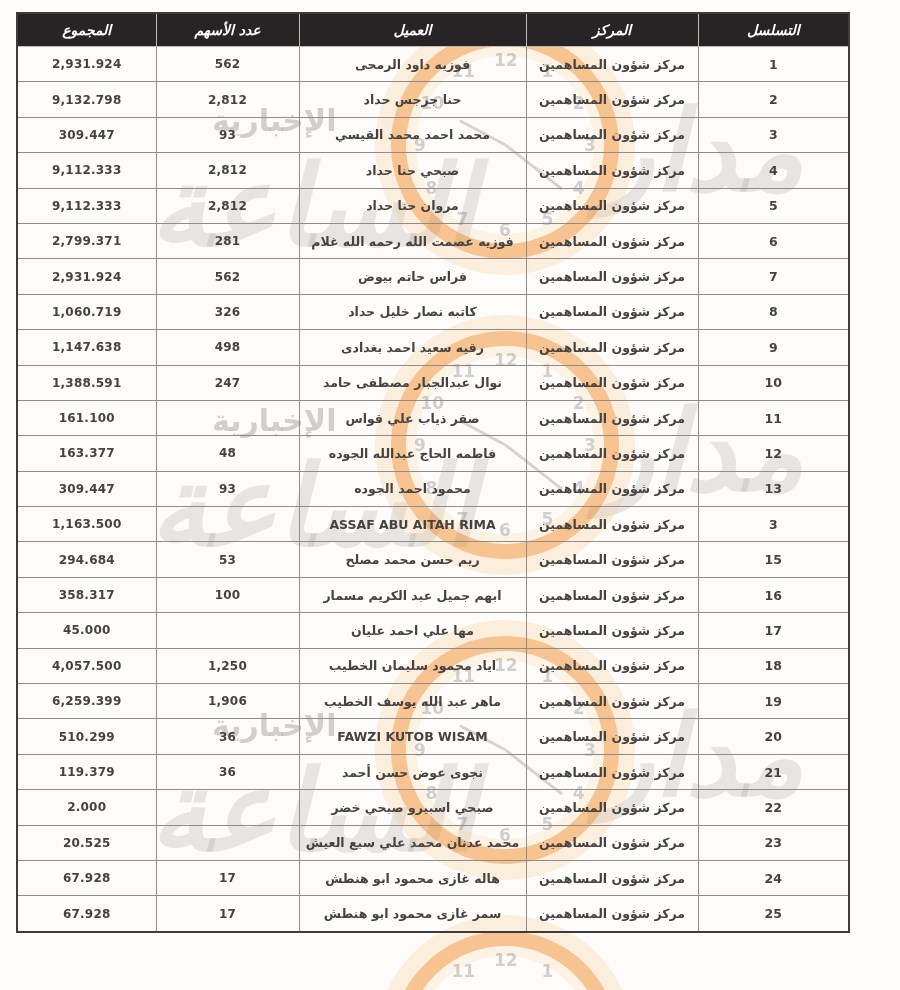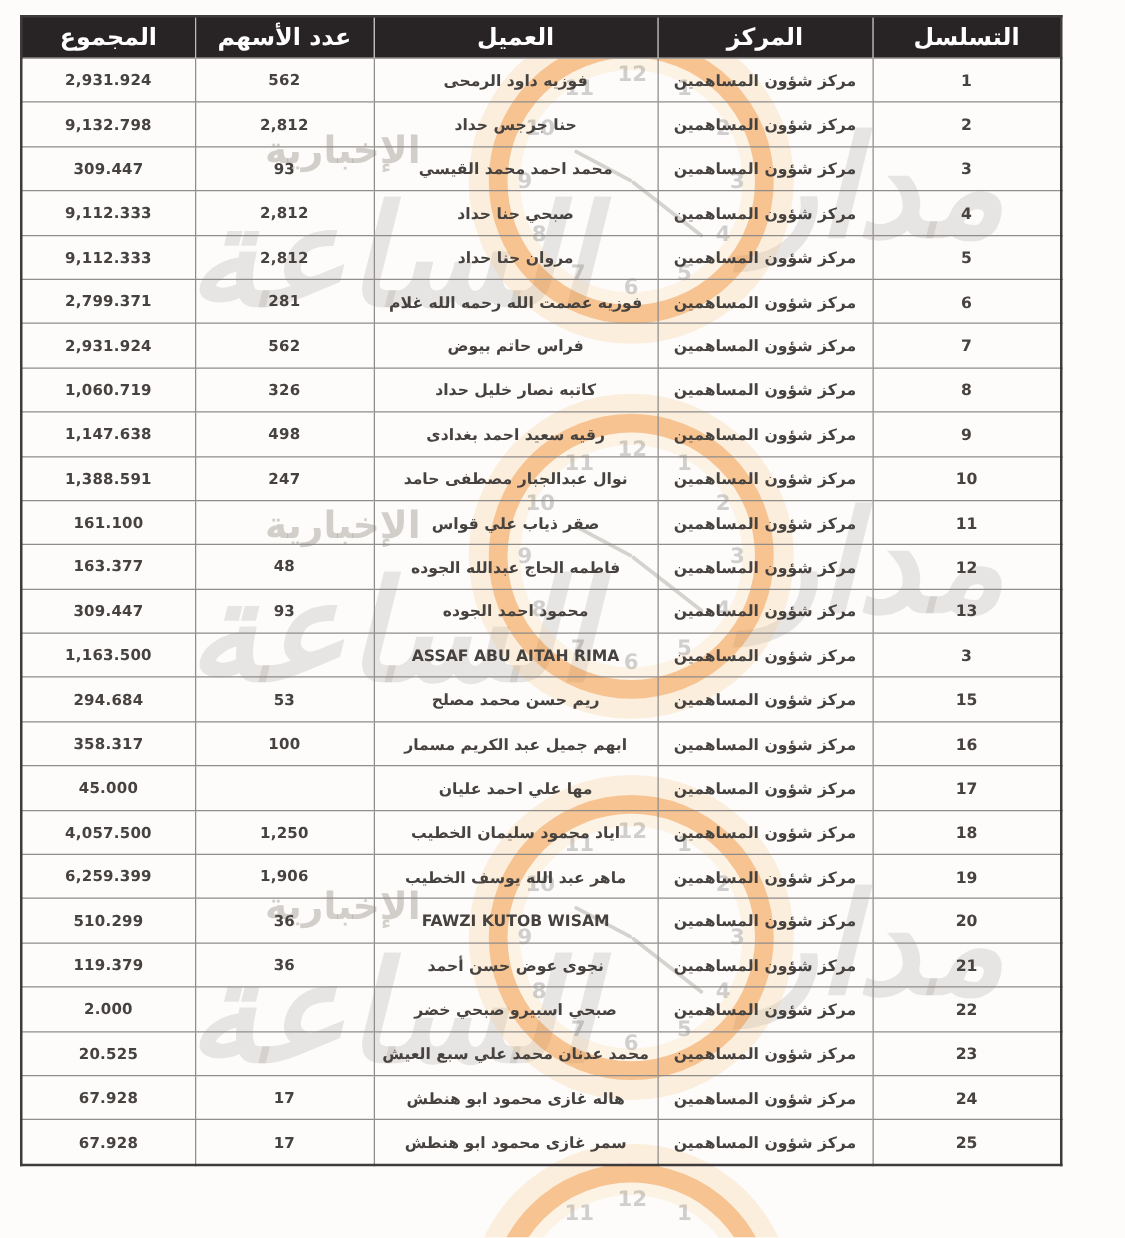--- a/index.html
+++ b/index.html
@@ -71,27 +71,28 @@
     border: 2px solid #3f3b3c;
   }
   .data-table col.c-serial { width: 151px; }
   .data-table col.c-center { width: 172px; }
   .data-table col.c-client { width: 227px; }
   .data-table col.c-shares { width: 143px; }
   .data-table col.c-total  { width: 139px; }
   .data-table thead th {
     background: #282324;
     color: #ffffff;
-    font-size: 19px;
+    font-size: 14px;
     font-weight: bold;
     height: 32px;
     border: 1px solid #bdbab8;
     border-top: none;
     padding: 0 10px;
     text-align: center;
+    font-style: italic;
   }
   .data-table tbody td {
     height: 34.4px;
     border: 1px solid #8f8c8a;
     font-size: 12.5px;
     font-weight: bold;
     color: #464240;
     text-align: center;
     padding: 0 6px;
     background: transparent;

